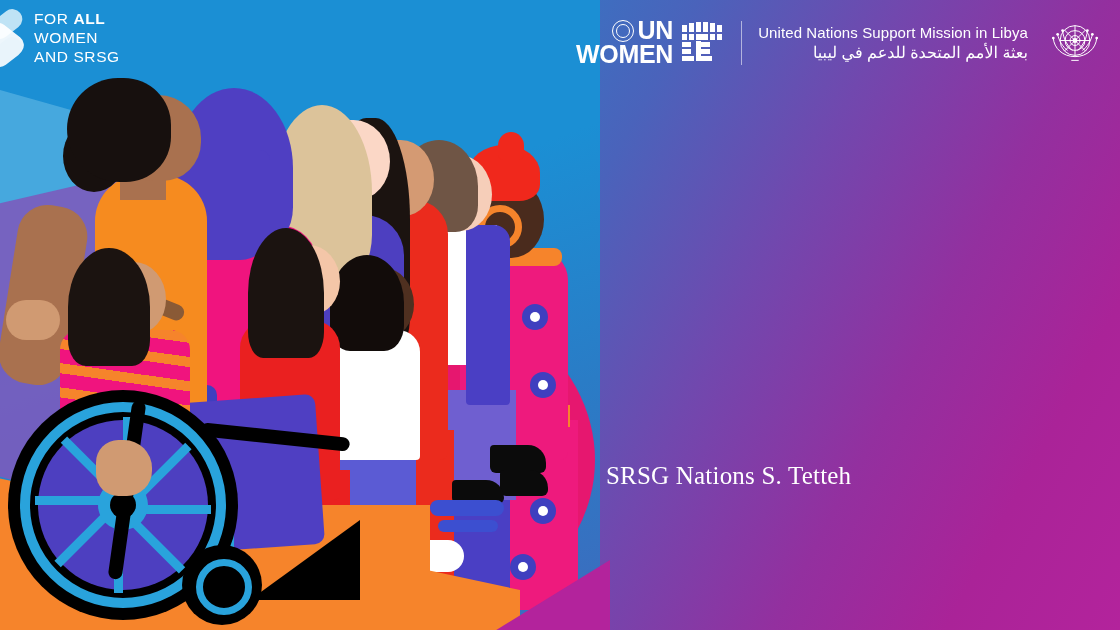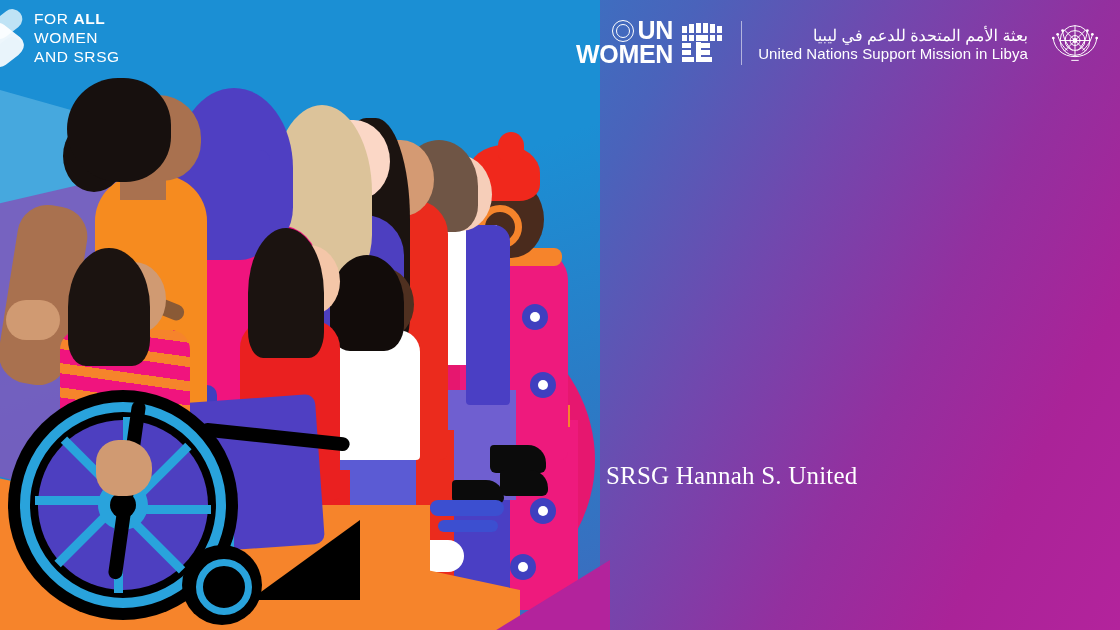--- a/index.html
+++ b/index.html
@@ -161,21 +161,21 @@
   #faw-mark{position:relative;width:34px;height:52px;margin-left:-12px;}
   .faw-ribbon{position:absolute;border-radius:14px;}
   #faw-r1{left:0;top:2px;width:36px;height:20px;background:#bfe3f5;transform:rotate(-38deg);}
   #faw-r2{left:-2px;top:17px;width:40px;height:20px;background:#ffffff;transform:rotate(38deg);opacity:.92;}
   #faw-r3{left:0;top:30px;width:36px;height:20px;background:#e9f4fb;transform:rotate(-38deg);}
   #faw-text{color:#fff;font-size:15.5px;line-height:1.22;letter-spacing:.6px;font-weight:700;}
   #faw-text .lt{font-weight:400;}
 
   
   #top-lockup{position:absolute;right:14px;top:12px;display:flex;align-items:center;gap:16px;z-index:20;}
-  #unwomen-block{display:flex;align-items:center;gap:6px;}
+  #unwomen-block{display:flex;gap:6px;}
   #unwomen-words{color:#fff;font-weight:700;font-size:25px;line-height:.95;text-align:right;letter-spacing:-.3px;}
   #unwomen-words .row1{display:flex;align-items:center;justify-content:flex-end;gap:4px;}
   #un-seal{width:20px;height:20px;border:1.6px solid #fff;border-radius:50%;position:relative;flex:0 0 auto;}
   #un-seal::before{content:"";position:absolute;left:3px;top:3px;right:3px;bottom:3px;border:1.4px solid #fff;border-radius:50%;}
   #unw-grid{width:46px;height:46px;position:relative;}
   .divider-line{width:1px;height:44px;background:rgba(255,255,255,.55);}
   #unsmil-text{color:#fff;}
   #unsmil-en{font-size:15px;font-weight:400;letter-spacing:.1px;white-space:nowrap;}
   #unsmil-ar{font-size:16px;direction:rtl;margin-top:2px;white-space:nowrap;}
   #un-emblem{width:62px;height:62px;flex:0 0 auto;}
@@ -360,22 +360,22 @@
             <path d="M22 30 h9 v5 h-9 z"></path>
             <path d="M20 37 h13 v5 h-13 z"></path>
           <path d="M17 22 h5 v20 h-5 z"></path>
         </g>
       </svg>
     </div>
 
     <div class="divider-line"></div>
 
     <div id="unsmil-text">
+      <div id="unsmil-en">United Nations Support Mission in Libya</div>
       <div id="unsmil-ar">بعثة الأمم المتحدة للدعم في ليبيا</div>
-      <div id="unsmil-en">United Nations Support Mission in Libya</div>
     </div>
 
     <svg id="un-emblem" viewBox="0 0 100 100">
       <g stroke="#ffffff" fill="none" stroke-width="1.6">
         <circle cx="50" cy="46" r="24"></circle>
         <circle cx="50" cy="46" r="16"></circle>
         <circle cx="50" cy="46" r="8"></circle>
         <line x1="26" y1="46" x2="74" y2="46"></line>
         <line x1="50" y1="22" x2="50" y2="70"></line>
         <line x1="33" y1="29" x2="67" y2="63"></line>
@@ -393,15 +393,15 @@
         <circle cx="22" cy="36" r="2.2"></circle>
           <circle cx="78" cy="36" r="2.2"></circle>
         <circle cx="30" cy="30" r="2.2"></circle>
           <circle cx="70" cy="30" r="2.2"></circle>
         <circle cx="15" cy="42" r="2.2"></circle>
           <circle cx="85" cy="42" r="2.2"></circle>
       </g>
     </svg>
   </div>
 
-  <div id="attrib">SRSG Hannah S. United</div>
+  <div id="attrib">SRSG Nations S. Tetteh</div>
 
 </div>
 
 </body></html>

